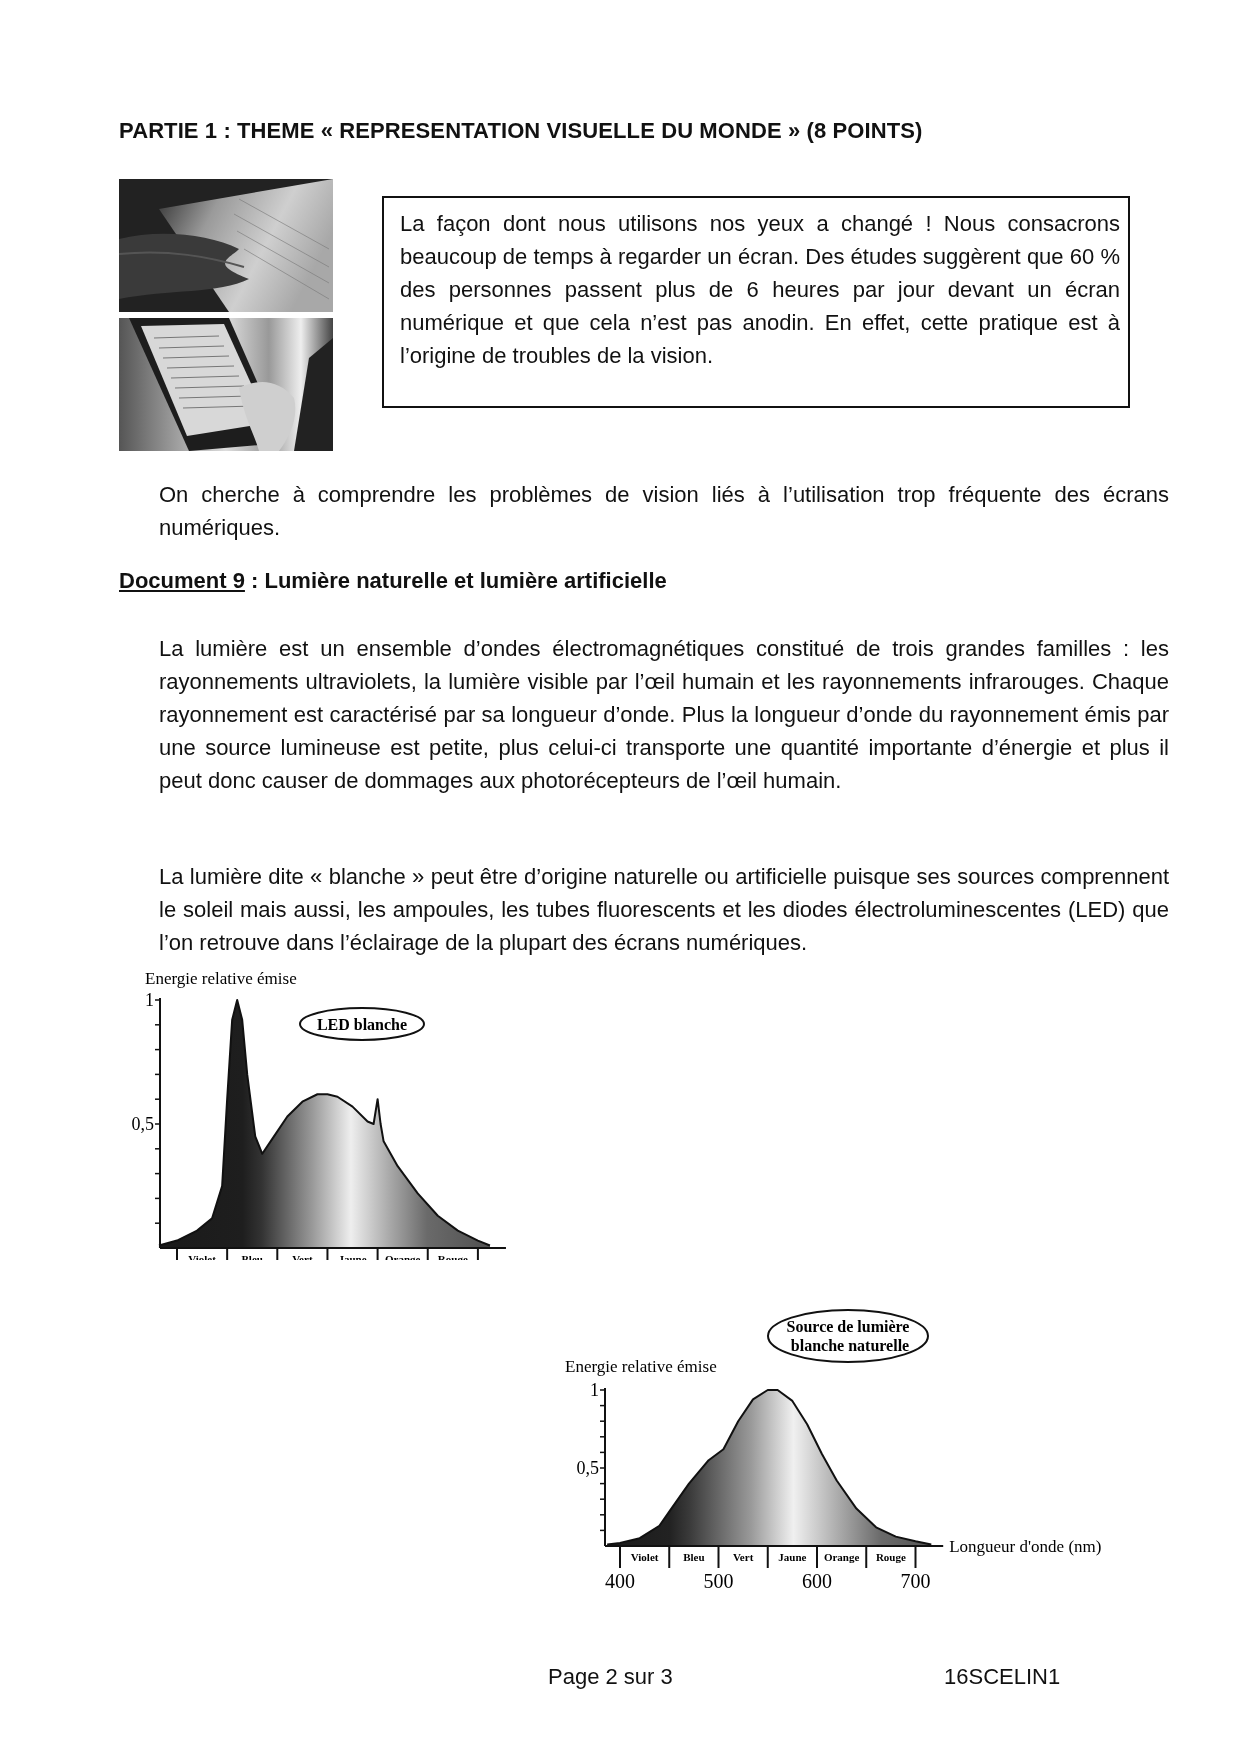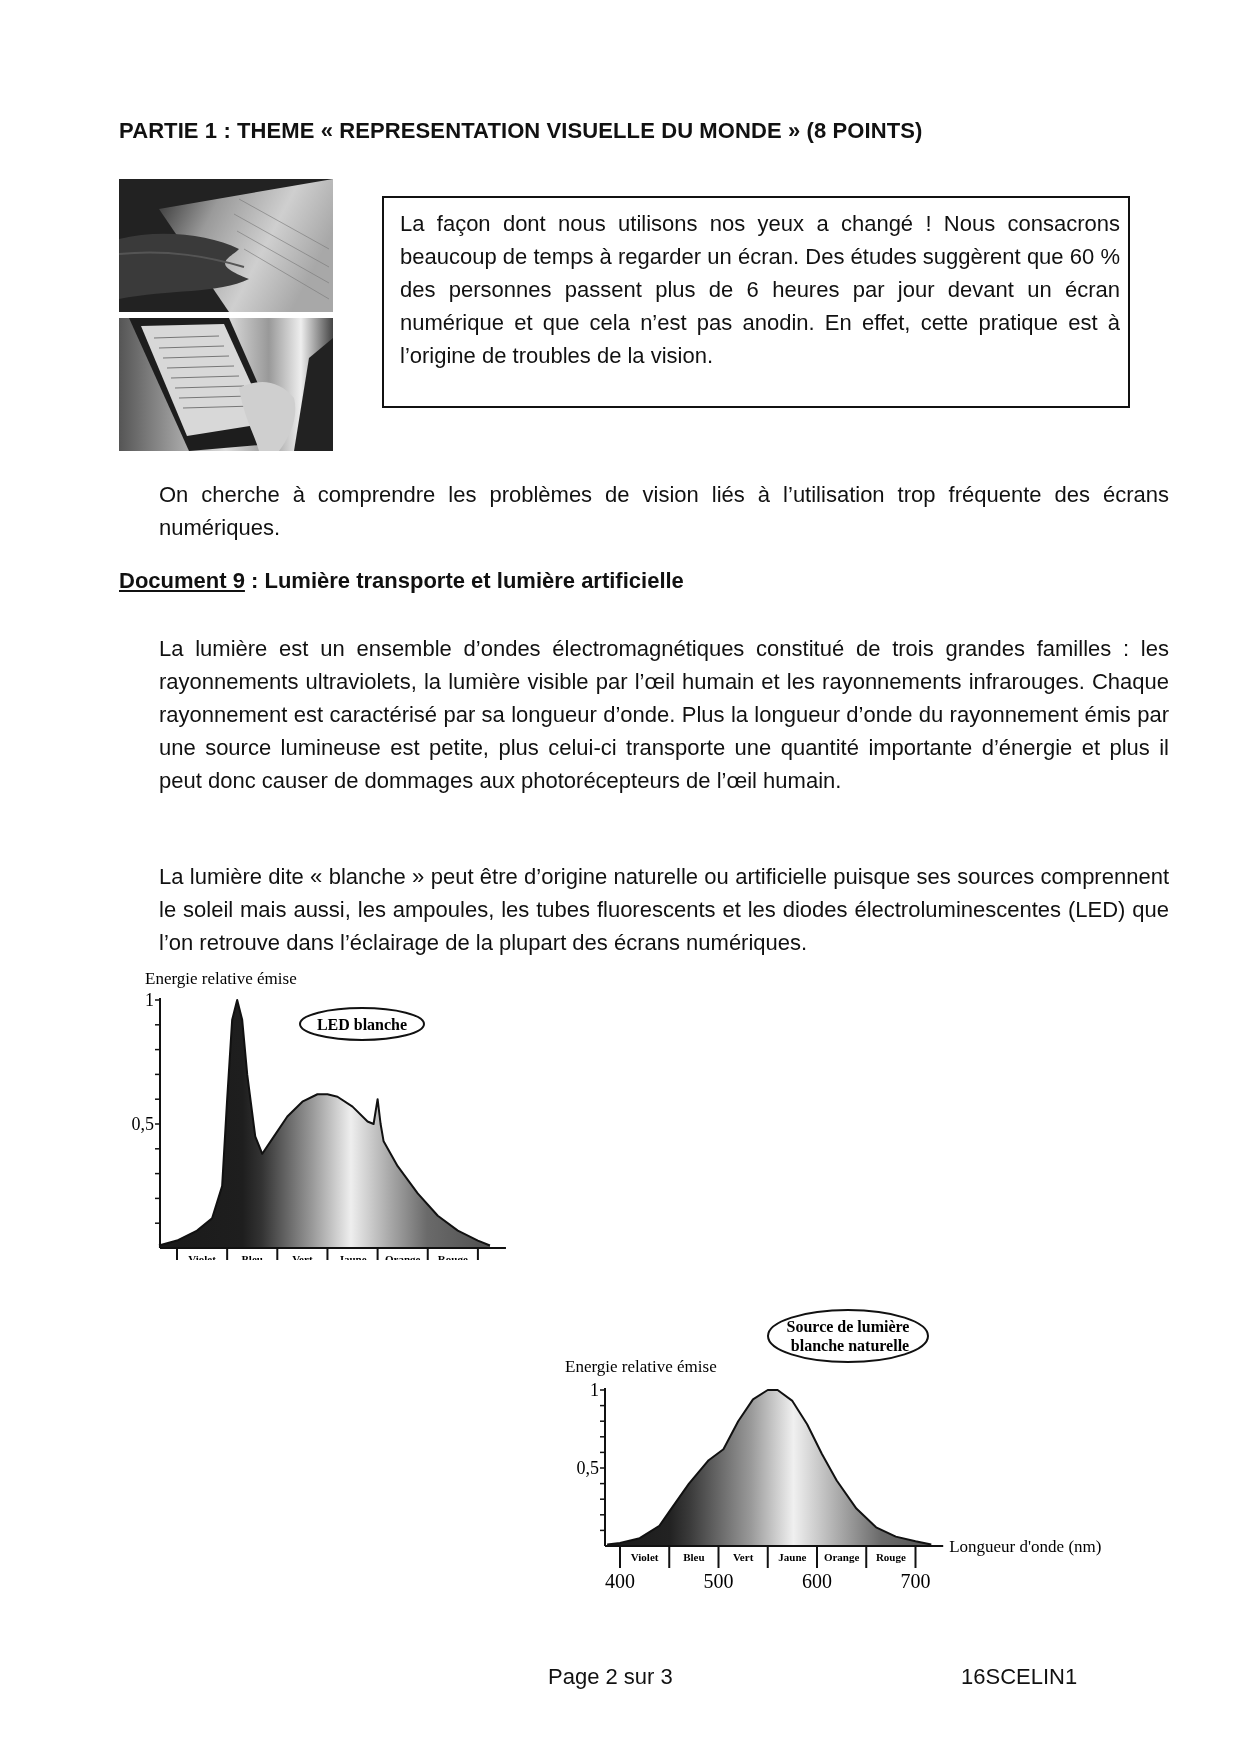--- a/index.html
+++ b/index.html
@@ -74,21 +74,21 @@
   </svg>
 </div>
 
 <div class="abs intro-box">
   <span>La façon dont nous utilisons nos yeux a changé ! Nous consacrons beaucoup de temps à regarder un écran. Des études suggèrent que 60 % des personnes passent plus de 6 heures par jour devant un écran numérique et que cela n’est pas anodin. En effet, cette pratique est à l’origine de troubles de la vision.</span>
 </div>
 
 <div class="abs para" style="top:478px;">On cherche à comprendre les problèmes de vision liés à l’utilisation trop fréquente des écrans numériques.</div>
 
 <div class="abs doc-heading">
-  <span class="u">Document 9</span><span> : </span><span>Lumière transporte et lumière artificielle</span>
+  <span class="u">Document 9</span><span> : </span><span>Lumière naturelle et lumière artificielle</span>
 </div>
 
 <div class="abs para" style="top:632px;">La lumière est un ensemble d’ondes électromagnétiques constitué de trois grandes familles : les rayonnements ultraviolets, la lumière visible par l’œil humain et les rayonnements infrarouges. Chaque rayonnement est caractérisé par sa longueur d’onde. Plus la longueur d’onde du rayonnement émis par une source lumineuse est petite, plus celui-ci transporte une quantité importante d’énergie et plus il peut donc causer de dommages aux photorécepteurs de l’œil humain.</div>
 <div class="abs para" style="top:860px;">La lumière dite « blanche » peut être d’origine naturelle ou artificielle puisque ses sources comprennent le soleil mais aussi, les ampoules, les tubes fluorescents et les diodes électroluminescentes (LED) que l’on retrouve dans l’éclairage de la plupart des écrans numériques.</div>
 
 <div class="abs chart" style="left:110px;top:960px;">
   <svg id="chart0" width="400" height="300" viewBox="0 0 400 300">
     <defs>
       <linearGradient id="spec0" gradientUnits="userSpaceOnUse" x1="50" y1="0" x2="368" y2="0">
         <stop offset="0" stop-color="#1a1a1a"></stop>
@@ -245,13 +245,13 @@
         <text x="355.5" y="288" font-size="20" text-anchor="middle">700</text>
         <text x="389.2" y="252" font-size="17">Longueur d'onde (nm)</text>
         <ellipse cx="288" cy="36" rx="80" ry="26" fill="#fff" stroke="#111" stroke-width="2"></ellipse>
         <text x="288" y="32" font-size="16" font-weight="bold" text-anchor="middle">Source de lumière</text>
         <text x="290" y="51" font-size="16" font-weight="bold" text-anchor="middle">blanche naturelle</text>
       </g>
   </svg>
 </div>
 
 <div class="abs footer" style="left:548px;">Page 2 sur 3</div>
-<div class="abs footer" style="left:944px;margin-left:17px;">16SCELIN1</div>
+<div class="abs footer" style="left:944px;">16SCELIN1</div>
 
 </body></html>

